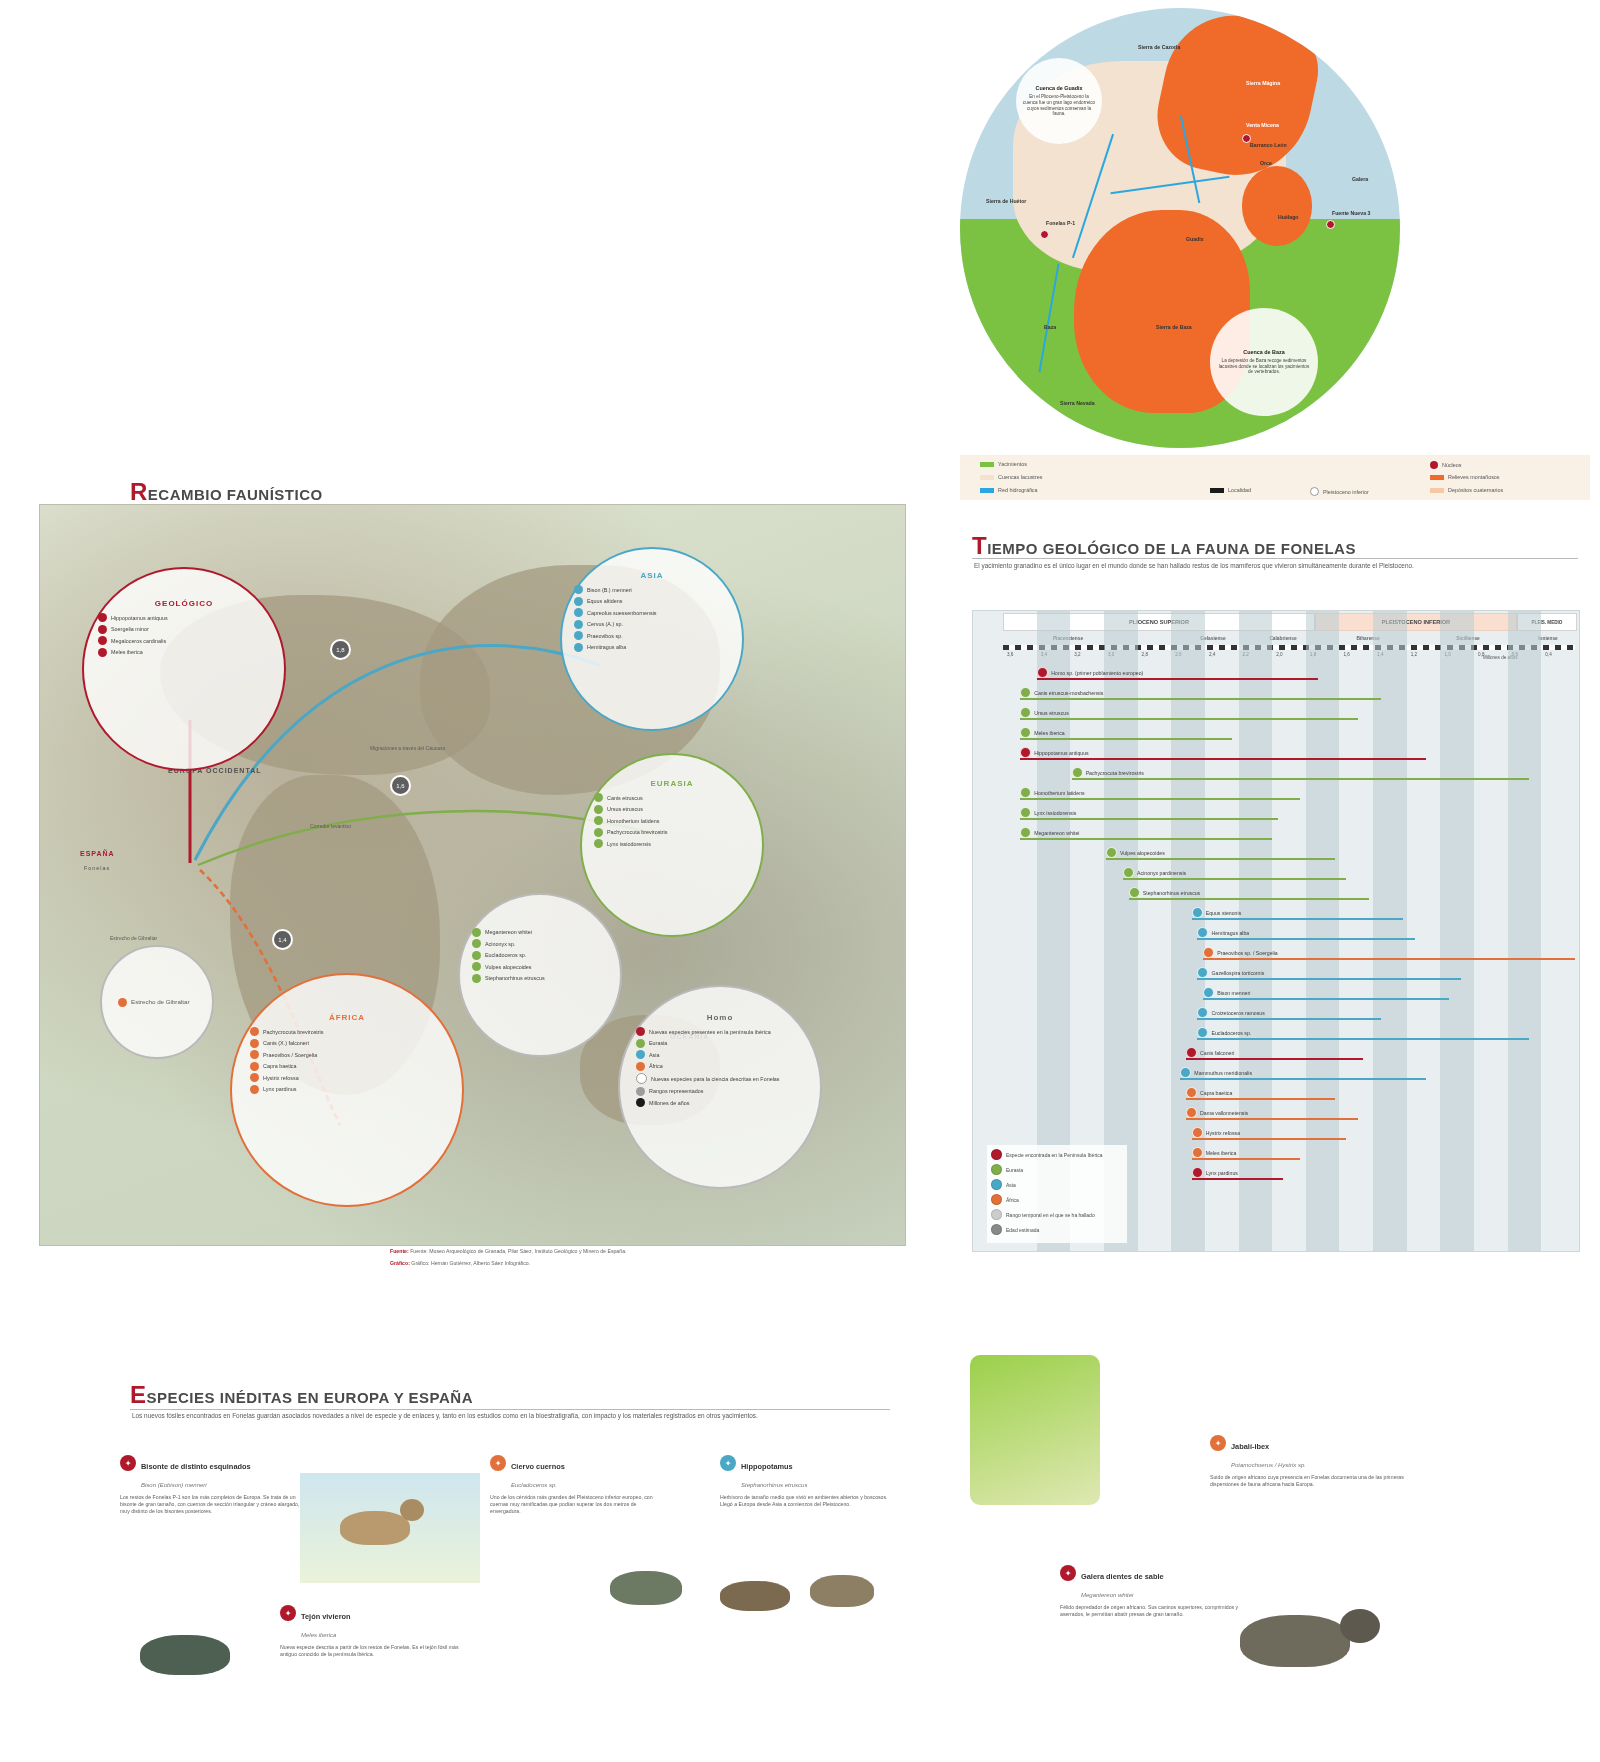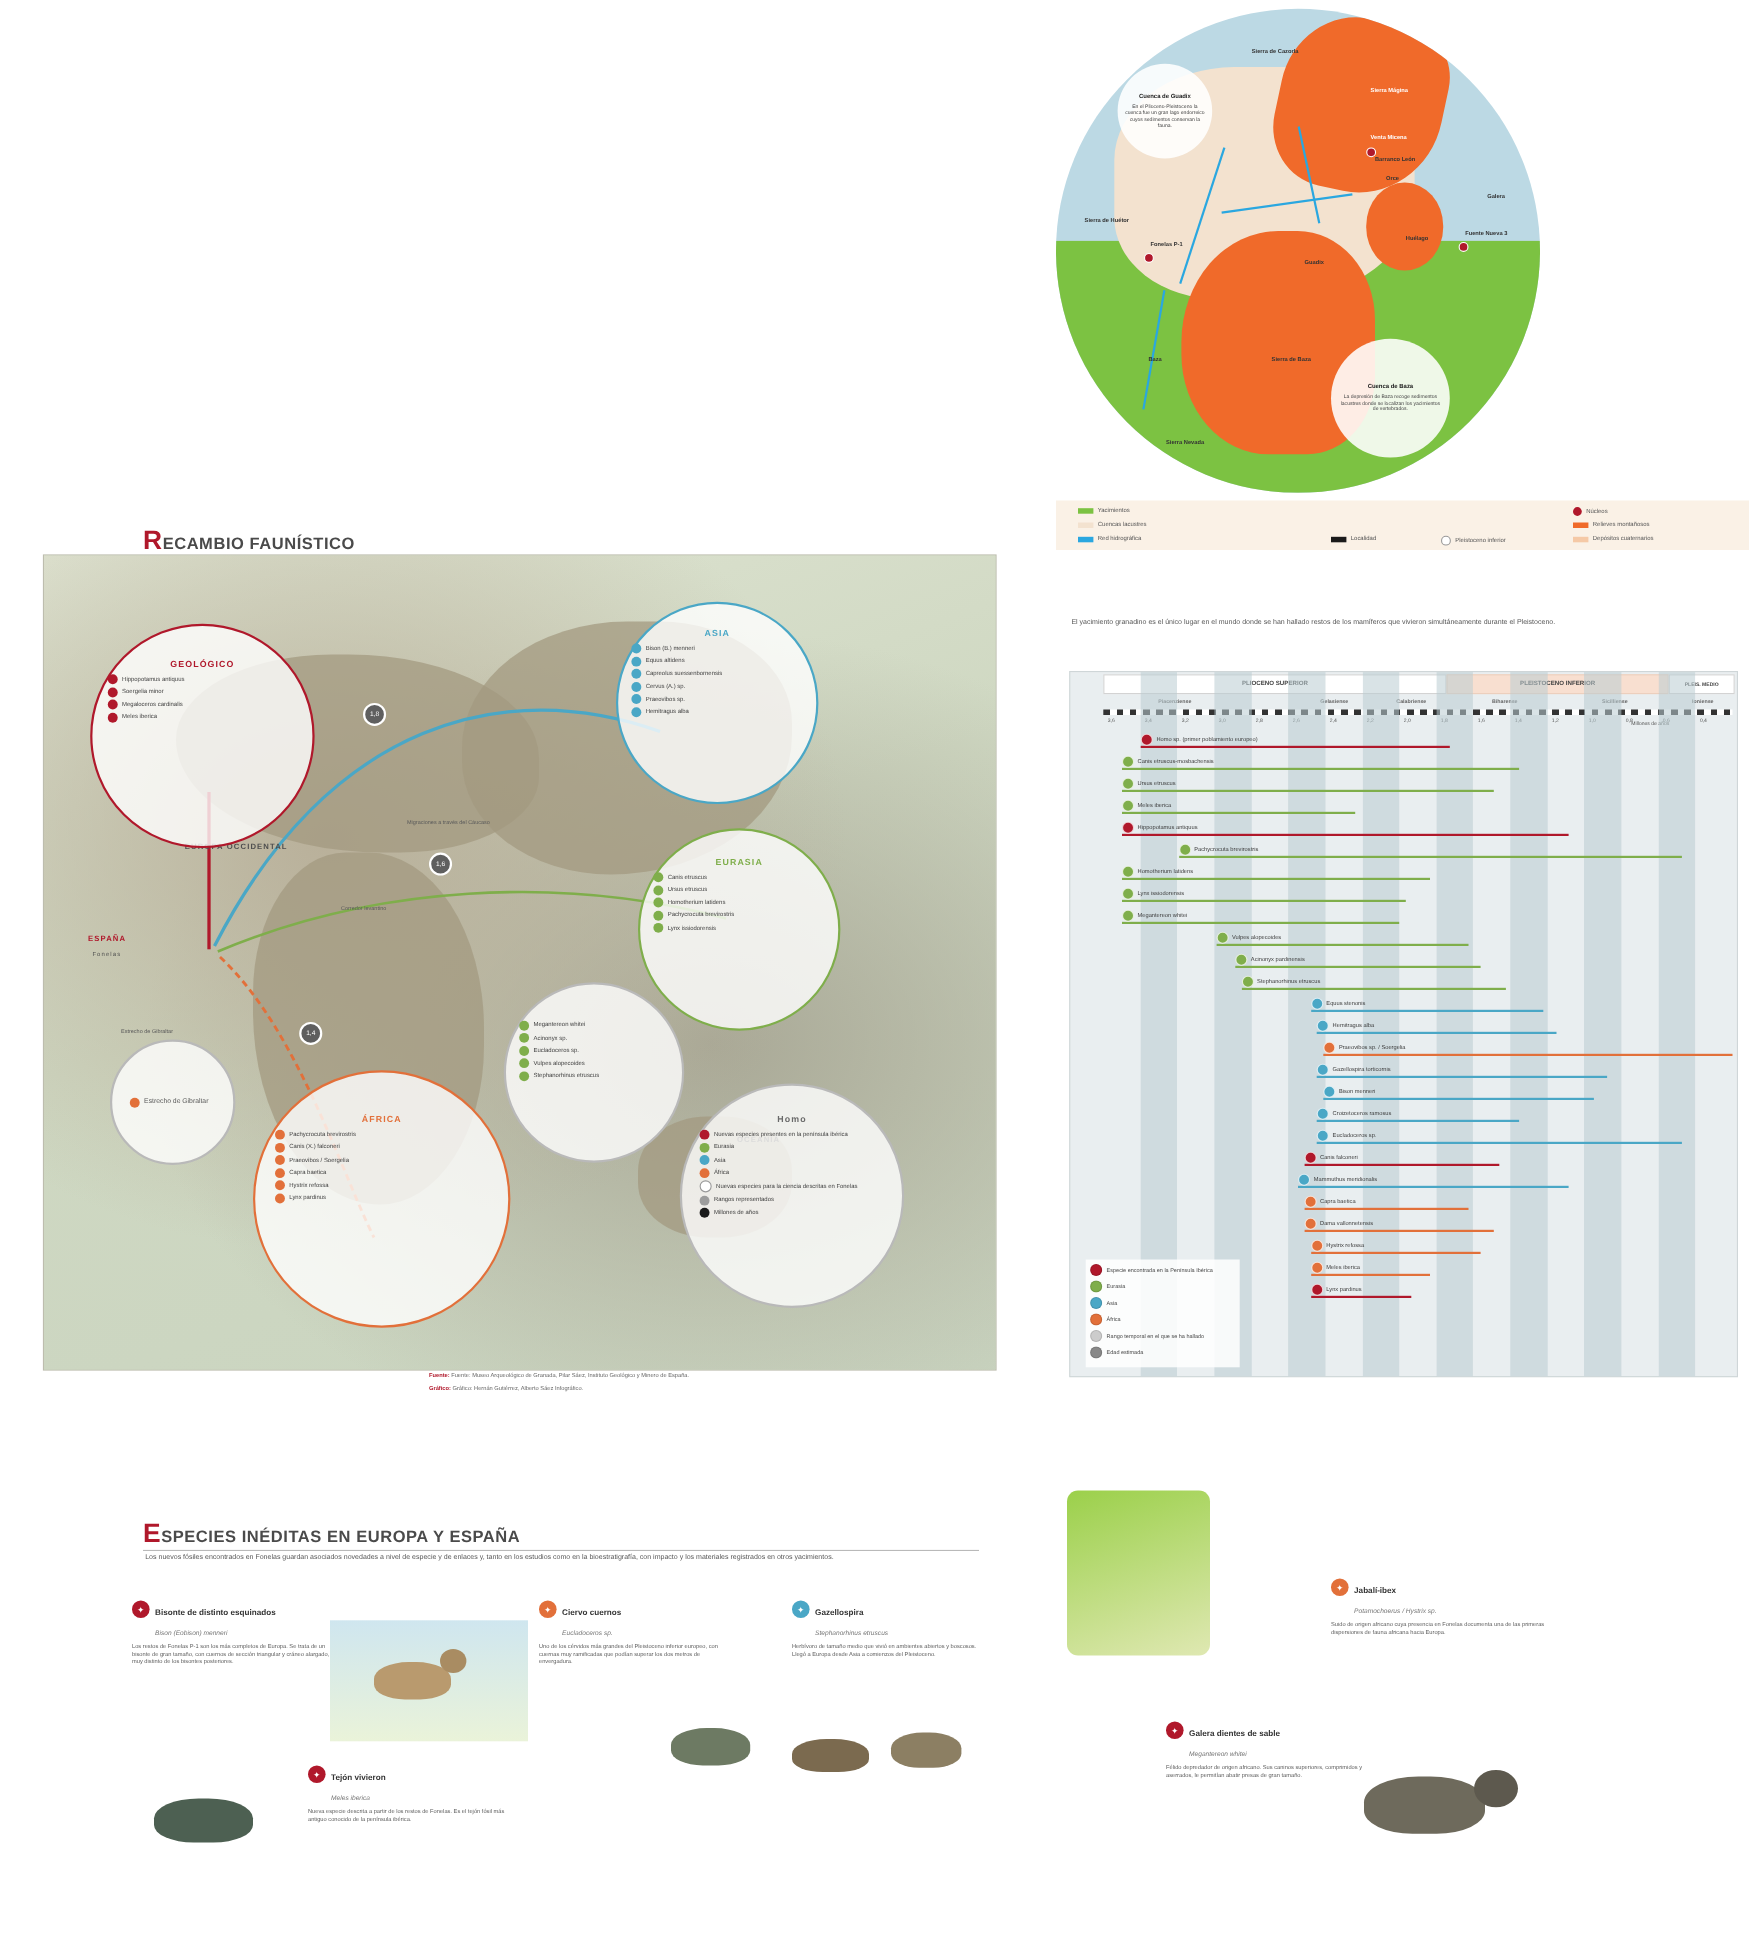--- a/index.html
+++ b/index.html
@@ -154,20 +154,23 @@
       <span class="sw" style="background:#f06a2a"></span>
       <span>Relieves montañosos</span>
     </div>
   <div class="row" style="left:470px;top:32px;">
       <span class="sw" style="background:#f5c9a6"></span>
       <span>Depósitos cuaternarios</span>
     </div>
 </div>
 
 <div class="abs" id="timeline">
+  <div class="abs sec-rule" style="left:12px;top:6px;width:606px;height:22px;">
+    <span class="sec-title"><span class="drop">T</span><span>IEMPO GEOLÓGICO DE LA FAUNA DE FONELAS</span></span>
+  </div>
   <div class="abs blurb" style="left:14px;top:32px;width:580px;font-size:6.4px;">El yacimiento granadino es el único lugar en el mundo donde se han hallado restos de los mamíferos que vivieron simultáneamente durante el Pleistoceno.</div>
 
   <div id="tl-grid">
 
     <div class="tl-hdr" style="left:30px;top:2px;width:310px;background:#ffffff;border:1px solid #d3d3d3;">PLIOCENO SUPERIOR</div>
     <div class="tl-hdr" style="left:342px;top:2px;width:200px;background:#f8dfd0;border:1px solid #eccfbd;">PLEISTOCENO INFERIOR</div>
     <div class="tl-hdr" style="left:544px;top:2px;width:58px;background:#ffffff;border:1px solid #d3d3d3;font-size:4.6px;">PLEIS. MEDIO</div>
 
     <div class="tl-hdr" style="left:30px;top:19px;width:130px;font-size:4.8px;color:#666">Piacenziense</div>
     <div class="tl-hdr" style="left:200px;top:19px;width:80px;font-size:4.8px;color:#666">Gelasiense</div>
@@ -618,21 +621,21 @@
     <div class="sp-txt">Uno de los cérvidos más grandes del Pleistoceno inferior europeo, con cuernas muy ramificadas que podían superar los dos metros de envergadura.</div>
   </div>
   <div class="animal" style="left:480px;top:86px;width:220px;height:110px;">
     <div class="body" style="left:10px;top:30px;width:72px;height:34px;background:#6d7a63;"></div>
     <div class="body" style="left:120px;top:40px;width:70px;height:30px;background:#7b6a4f;"></div>
   </div>
 
   <div class="sp-card" style="left:600px;top:0px;width:170px;">
     <div class="sp-head">
       <span class="sp-badge" style="background:#4aa7c6;">✦</span>
-      <span><span class="sp-name">Gazellospira</span><br>
+      <span><span class="sp-name">Hippopotamus</span><br>
             <span class="sp-sci">Stephanorhinus etruscus</span></span>
     </div>
     <div class="sp-txt">Herbívoro de tamaño medio que vivió en ambientes abiertos y boscosos. Llegó a Europa desde Asia a comienzos del Pleistoceno.</div>
   </div>
   <div class="animal" style="left:660px;top:80px;width:150px;height:130px;">
     <div class="body" style="left:30px;top:40px;width:64px;height:32px;background:#8c7f63;"></div>
   </div>
 
   <div class="sp-card" style="left:160px;top:150px;width:195px;">
     <div class="sp-head">

